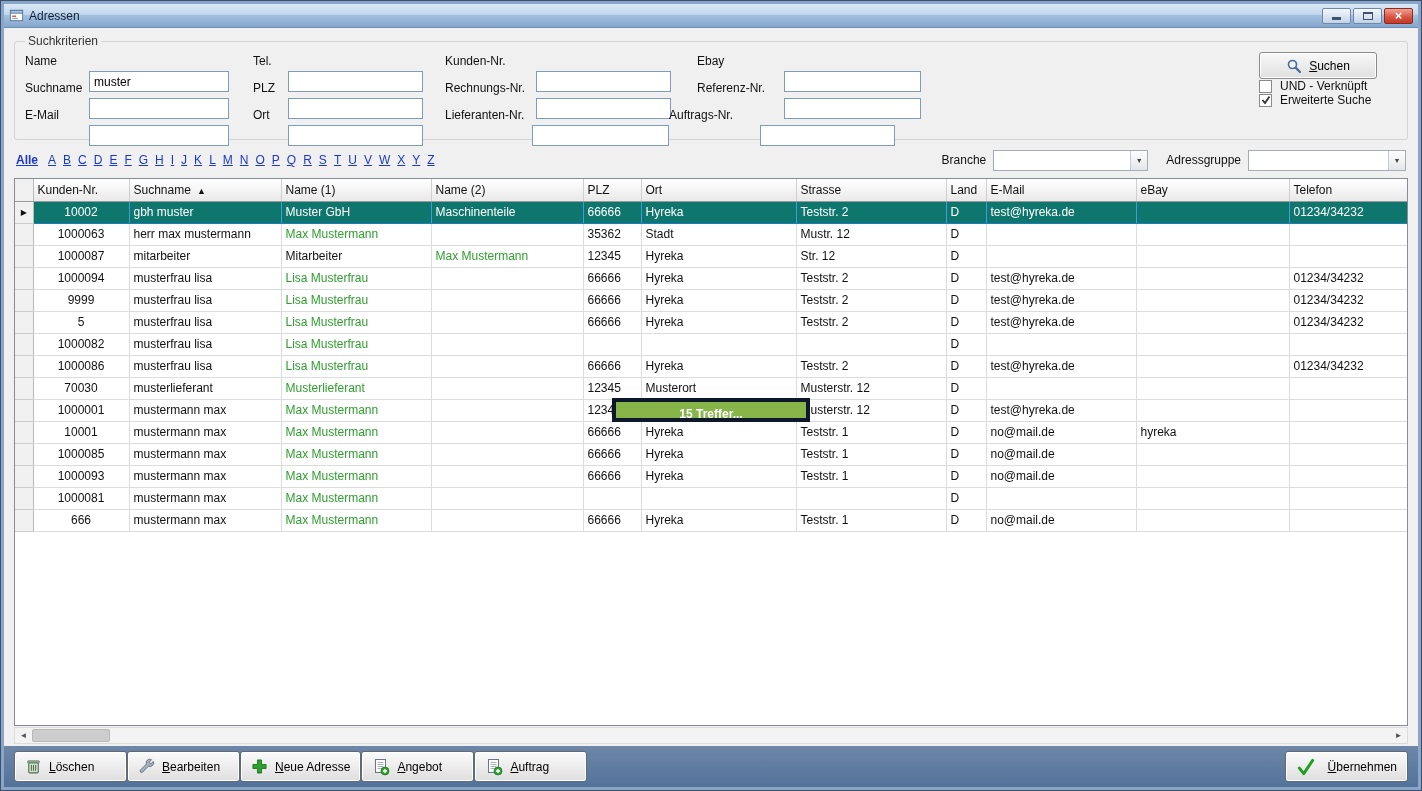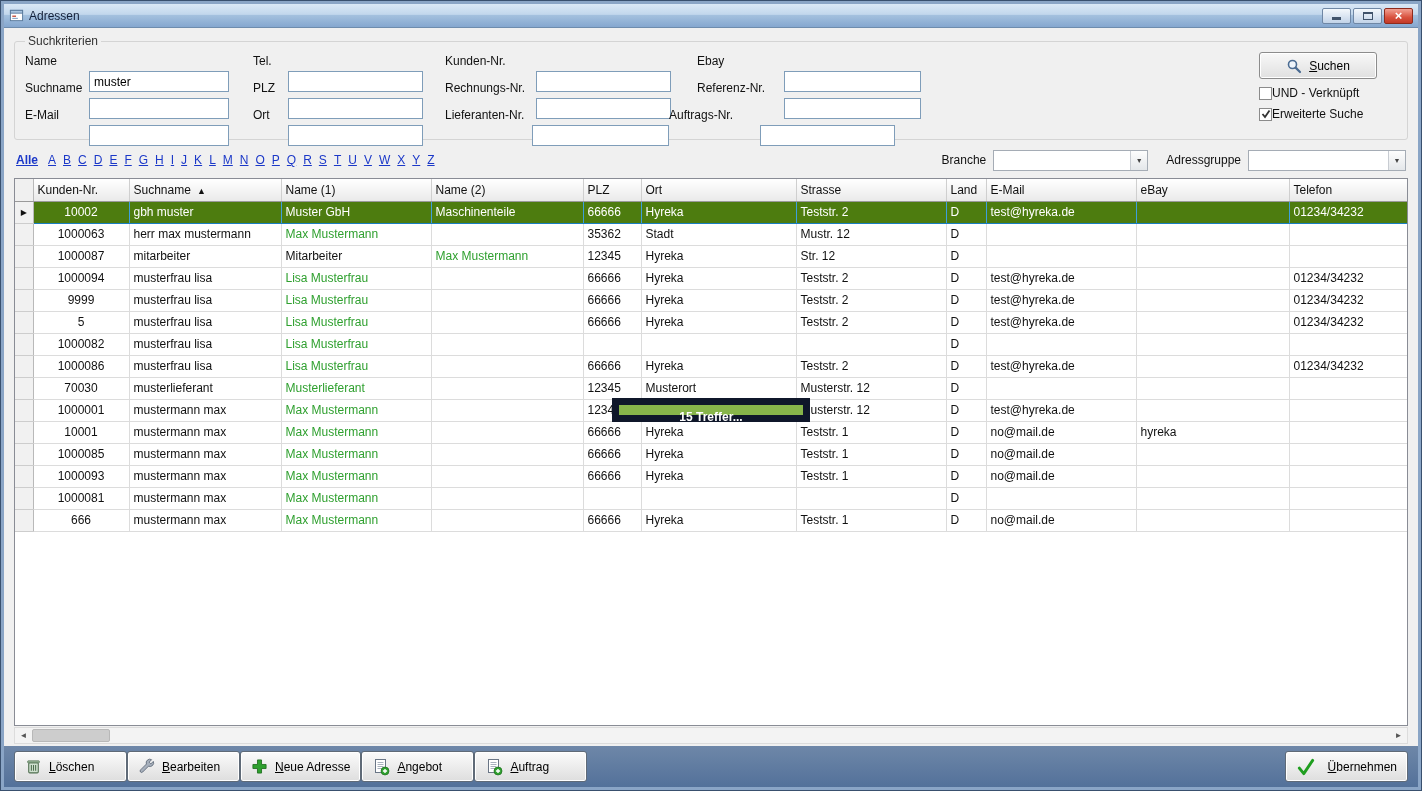--- a/index.html
+++ b/index.html
@@ -31,21 +31,21 @@
   .p1 .lbl{width:35px;} .p1 input{width:135px;}
   .p2 .lbl{width:91px;} .p2 input{width:135px;}
   .p3 .lbl{width:87px;} .p3 input{width:137px;}
   .p0{margin-right:24px;} .p1{margin-right:22px;} .p2{margin-right:26px;}
   input[type=text]{height:21px;border:1px solid #7f9db9;padding:1px 4px;
     font:12px "Liberation Sans",sans-serif;background:#fff;margin-top:41px;}
   .side{position:absolute;top:4px;right:24px;width:124px;}
   .btn-suchen{width:118px;height:27px;display:flex;align-items:center;justify-content:center;gap:7px;
     background:linear-gradient(#f8f8f8,#e0e0e0);border:1px solid #8c8c8c;border-radius:3px;
     font:12px "Liberation Sans",sans-serif;box-shadow:inset 0 0 0 1px #fff;}
-  .cbrow{display:flex;align-items:center;gap:0;margin-top:7px;white-space:nowrap;}
+  .cbrow{display:flex;align-items:center;gap:8px;white-space:nowrap;}
   .cbox{width:13px;height:13px;border:1px solid #8b8b8b;background:#fff;display:inline-flex;
     align-items:center;justify-content:center;flex-shrink:0;}
   .cbox svg{display:none;}
   .cbox.checked svg{display:block;}
   .filterrow{display:flex;align-items:center;margin:8px 12px 0;height:24px;flex-shrink:0;}
   .alphabet a{color:#1b38c8;margin-right:7px;}
   .alphabet a.all{font-weight:bold;margin-right:10px;}
   .combos{margin-left:auto;display:flex;align-items:center;}
   .combo-label{margin-right:7px;}
   .gap2{width:18px;display:inline-block;}
@@ -60,25 +60,25 @@
   table.grid th{height:22px;font-weight:normal;text-align:left;padding:0 4px;
     background:linear-gradient(#fff,#e9e9e9);border-right:1px solid #cfcfcf;border-bottom:1px solid #9a9a9a;
     overflow:hidden;white-space:nowrap;}
   table.grid th.marker{background:#f0f0f0;border-right:1px solid #b9b9b9;}
   table.grid td{height:22px;padding:0 4px;border-right:1px solid #dcdcdc;border-bottom:1px solid #dcdcdc;
     overflow:hidden;white-space:nowrap;}
   table.grid td.marker{background:#f1f1f1;border-right:1px solid #b9b9b9;border-bottom:1px solid #cdcdcd;
     text-align:center;font-size:8px;padding:0;color:#111;}
   td.num{text-align:center;}
   td.green{color:#2fa02f;}
-  tr.sel td{background:#4d7c0f;color:#fff;border-right-color:#3c9fdd;border-bottom-color:#1a7fc0;}
+  tr.sel td{background:#0f766e;color:#fff;border-right-color:#3c9fdd;border-bottom-color:#1a7fc0;}
   tr.sel td.marker{background:#f1f1f1;color:#111;border-right-color:#b9b9b9;border-bottom-color:#cdcdcd;}
   .sort{margin-left:6px;font-size:9px;}
   .toast{position:absolute;left:50%;transform:translateX(-50%);top:219px;width:198px;height:24px;
-    line-height:24px;text-align:center;background:#87b54a;border:7px solid #0f172a;color:#fff;font-weight:bold;}
+    line-height:24px;text-align:center;background:#87b54a;border:4px solid #0f172a;color:#fff;font-weight:bold;}
   .hscroll{margin:1px 10px 0;height:17px;background:#f3f3f3;border:1px solid #dcdcdc;
     display:flex;align-items:stretch;flex-shrink:0;}
   .sarrow{width:17px;display:flex;align-items:center;justify-content:center;font-size:8px;color:#555;}
   .strack{flex:1;position:relative;}
   .sthumb{position:absolute;left:0;top:1px;bottom:1px;width:78px;background:#cdcdcd;border:1px solid #b8b8b8;border-radius:2px;}
   .bottombar{flex:1;margin-top:2px;background:linear-gradient(#6e87a8,#53719a);
     display:flex;align-items:center;padding:0 10px;}
   .tleft{display:flex;align-items:flex-start;}
   .tbtn{height:31px;min-width:113px;display:flex;align-items:center;gap:7px;padding:0 10px;
     background:linear-gradient(#fbfbfb,#dedede);border:1px solid #5f6a77;border-radius:3px;

